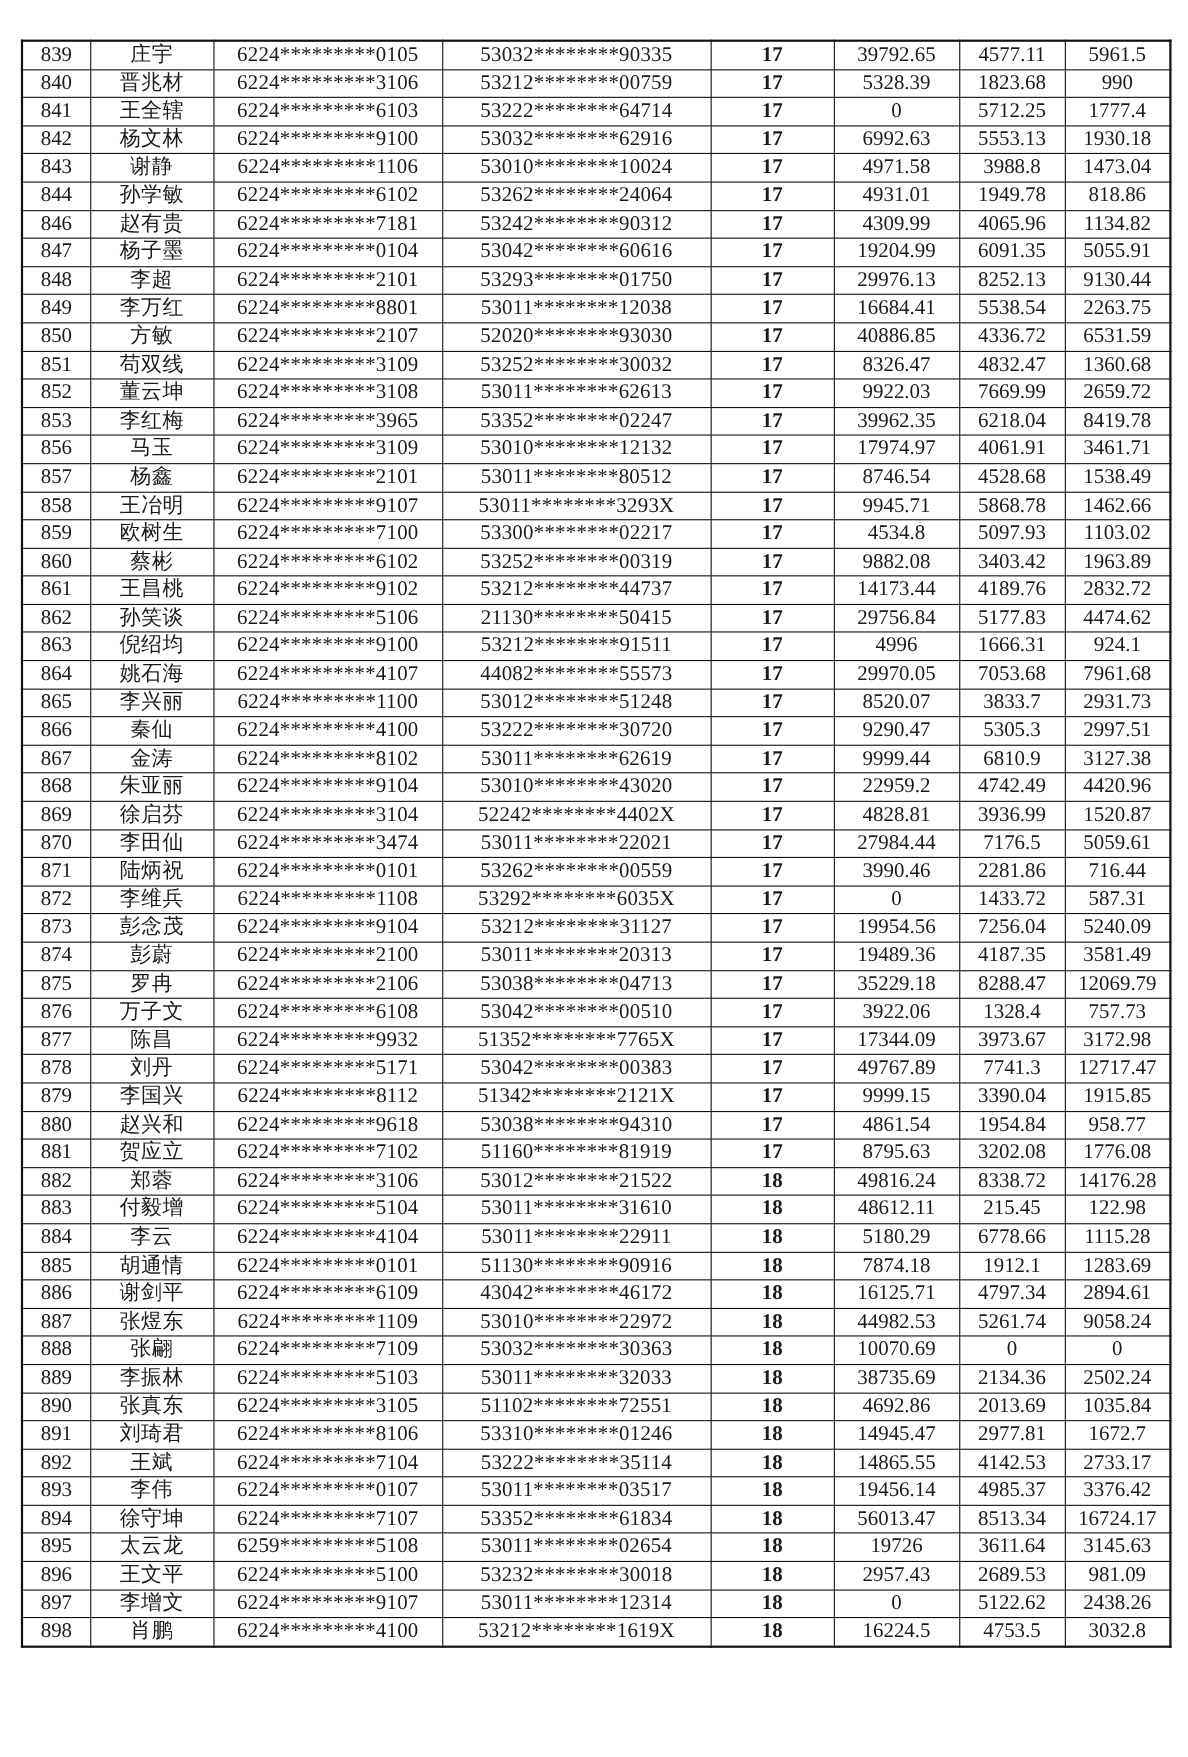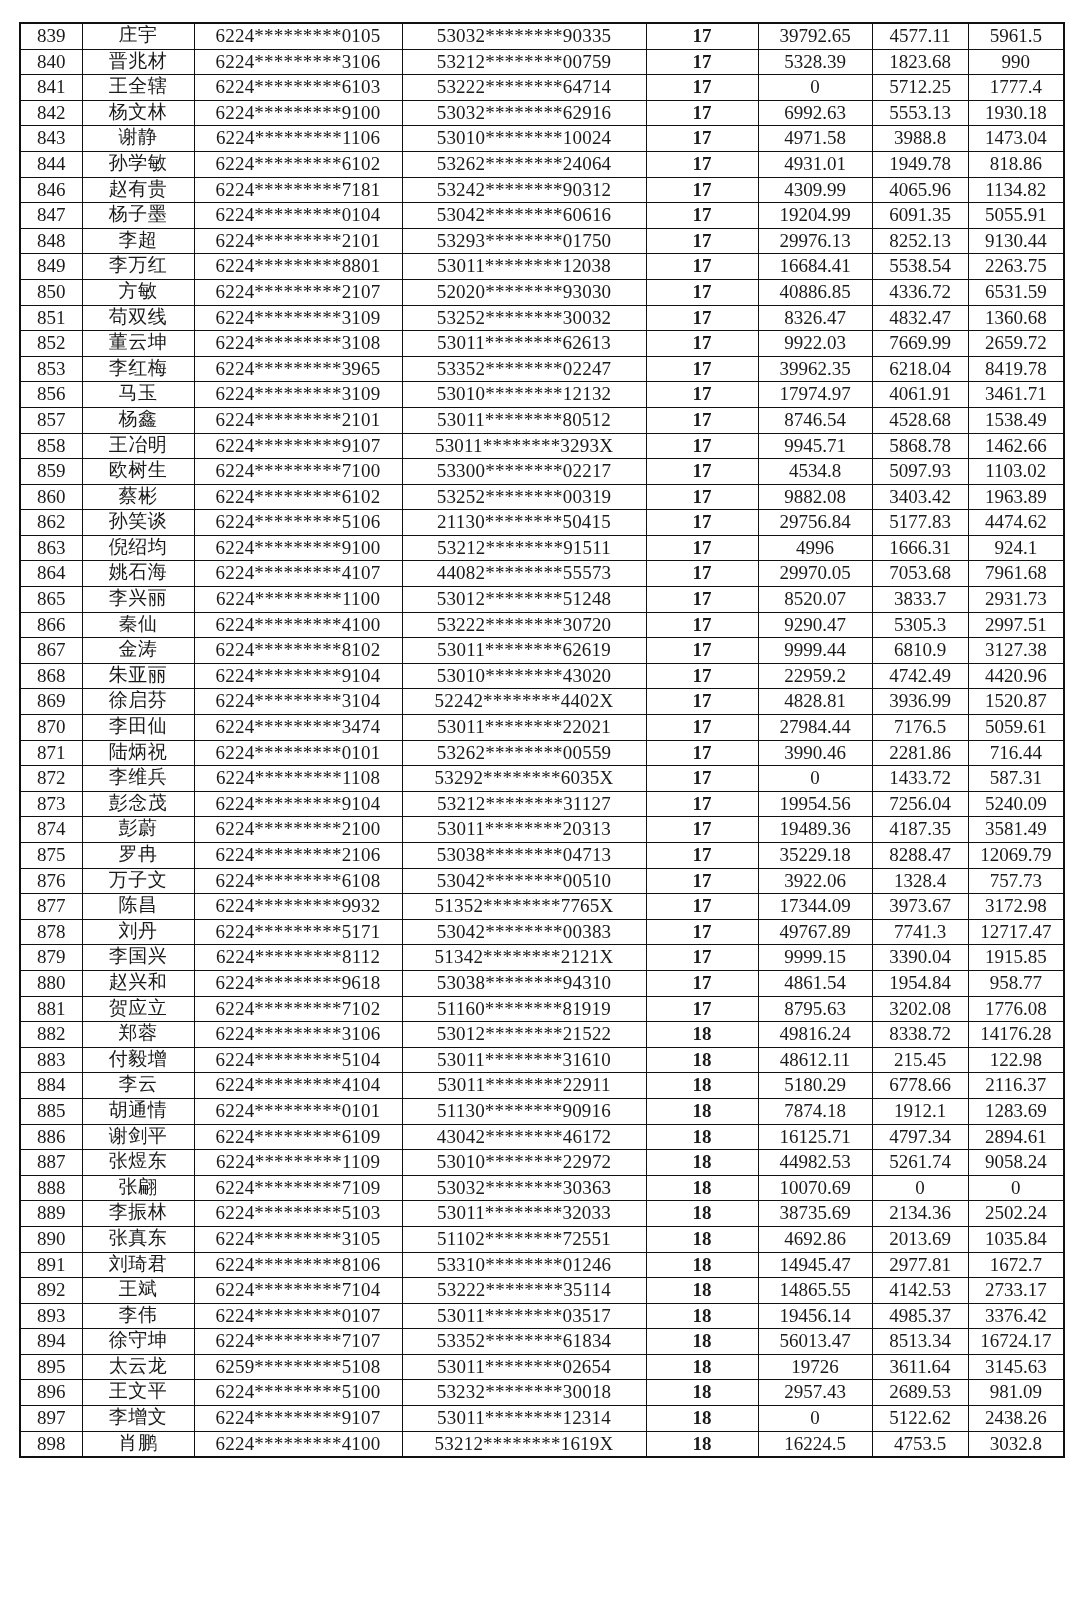--- a/index.html
+++ b/index.html
@@ -10,21 +10,21 @@
   }
   body {
     width: 1080px;
     height: 1597px;
     font-family: "Liberation Serif", "DejaVu Serif", serif;
     overflow: hidden;
   }
   #sheet {
     position: absolute;
     left: 19px;
-    top: 22px;
+    top: 36px;
     width: 1044px;
   }
   table.data-table {
     border-collapse: collapse;
     table-layout: fixed;
     width: 1044px;
     border: 2px solid #111;
   }
   table.data-table td {
     border: 1px solid #111;
@@ -42,21 +42,21 @@
   col.c-seq   { width: 62px;  }
   col.c-name  { width: 112px; }
   col.c-card  { width: 208px; }
   col.c-id    { width: 244px; }
   col.c-cnt   { width: 112px; }
   col.c-v1    { width: 114px; }
   col.c-v2    { width: 96px;  }
   col.c-v3    { width: 96px;  }
 
   td.cell-name {
-    font-family: Liberation Mono, monospace;
+    font-family: Liberation Sans, sans-serif;
     font-size: 18px;
     letter-spacing: 0.5px;
   }
   td.cell-card, td.cell-id {
     font-size: 19px;
     letter-spacing: 0.2px;
   }
   td.cell-seq { font-size: 19px; }
   td.cell-count { font-size: 19px; font-weight: bold; }
   td.cell-num { font-size: 19px; }
@@ -261,20 +261,30 @@
           <td class="cell-seq">860</td>
           <td class="cell-name">蔡彬</td>
           <td class="cell-card">6224*********6102</td>
           <td class="cell-id">53252********00319</td>
           <td class="cell-count">17</td>
           <td class="cell-num">9882.08</td>
           <td class="cell-num">3403.42</td>
           <td class="cell-num">1963.89</td>
         </tr>
         <tr>
+          <td class="cell-seq">861</td>
+          <td class="cell-name">王昌桃</td>
+          <td class="cell-card">6224*********9102</td>
+          <td class="cell-id">53212********44737</td>
+          <td class="cell-count">17</td>
+          <td class="cell-num">14173.44</td>
+          <td class="cell-num">4189.76</td>
+          <td class="cell-num">2832.72</td>
+        </tr>
+        <tr>
           <td class="cell-seq">862</td>
           <td class="cell-name">孙笑谈</td>
           <td class="cell-card">6224*********5106</td>
           <td class="cell-id">21130********50415</td>
           <td class="cell-count">17</td>
           <td class="cell-num">29756.84</td>
           <td class="cell-num">5177.83</td>
           <td class="cell-num">4474.62</td>
         </tr>
         <tr>
@@ -488,21 +498,21 @@
           <td class="cell-num">122.98</td>
         </tr>
         <tr>
           <td class="cell-seq">884</td>
           <td class="cell-name">李云</td>
           <td class="cell-card">6224*********4104</td>
           <td class="cell-id">53011********22911</td>
           <td class="cell-count">18</td>
           <td class="cell-num">5180.29</td>
           <td class="cell-num">6778.66</td>
-          <td class="cell-num">2116.37</td>
+          <td class="cell-num">1115.28</td>
         </tr>
         <tr>
           <td class="cell-seq">885</td>
           <td class="cell-name">胡通情</td>
           <td class="cell-card">6224*********0101</td>
           <td class="cell-id">51130********90916</td>
           <td class="cell-count">18</td>
           <td class="cell-num">7874.18</td>
           <td class="cell-num">1912.1</td>
           <td class="cell-num">1283.69</td>

